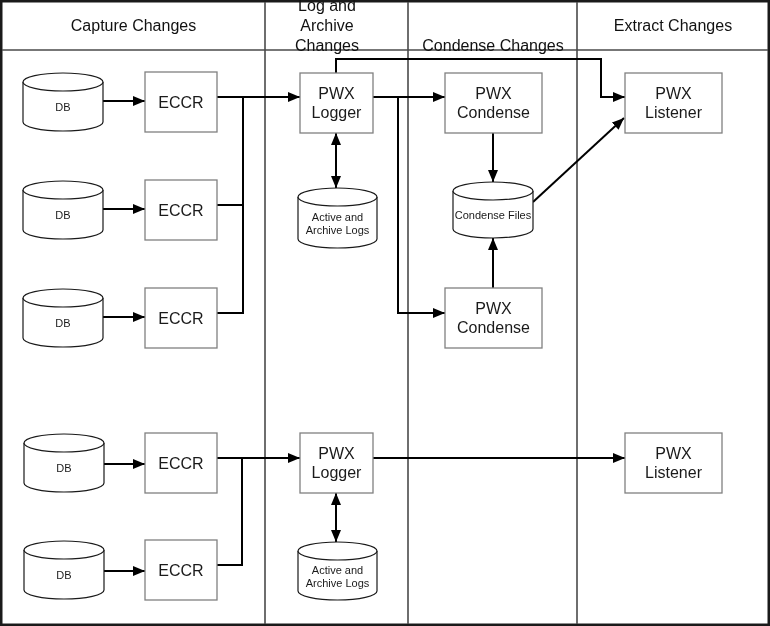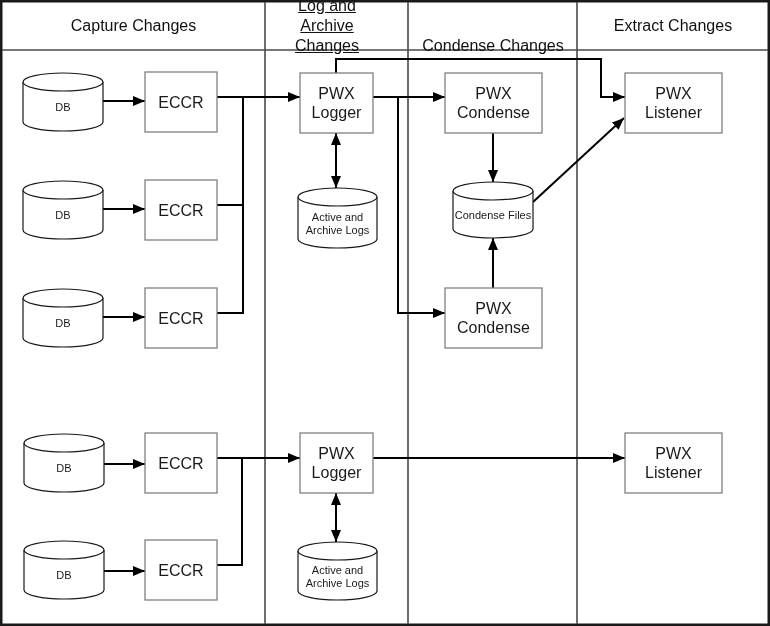--- a/index.html
+++ b/index.html
@@ -8,21 +8,21 @@
     font-family:"Liberation Sans",sans-serif;overflow:hidden;
   }
   #stage{position:absolute;left:0;top:0;width:770px;height:626px;}
   #diagram-svg{position:absolute;left:0;top:0;}
   .hdr{
     position:absolute;top:1px;height:49px;
     display:flex;align-items:center;justify-content:center;
     text-align:center;font-size:16px;color:#111111;line-height:1.25;
   }
   #hdr-capture{left:2px;width:263px;}
-  #hdr-log{left:266px;width:122px;padding:0 12px;box-sizing:border-box;text-decoration:underline;}
+  #hdr-log{left:266px;width:122px;padding:0 12px;box-sizing:border-box;}
   #hdr-condense{left:409px;width:168px;margin-top:20px;}
   #hdr-extract{left:578px;width:190px;border-radius:10px;}
 </style>
 </head>
 <body>
 
 <div id="stage">
   <svg id="diagram-svg" width="770" height="626" viewBox="0 0 770 626">
       <defs>
         <marker id="ah" markerUnits="userSpaceOnUse" markerWidth="13" markerHeight="11" refX="12" refY="5" orient="auto-start-reverse">

